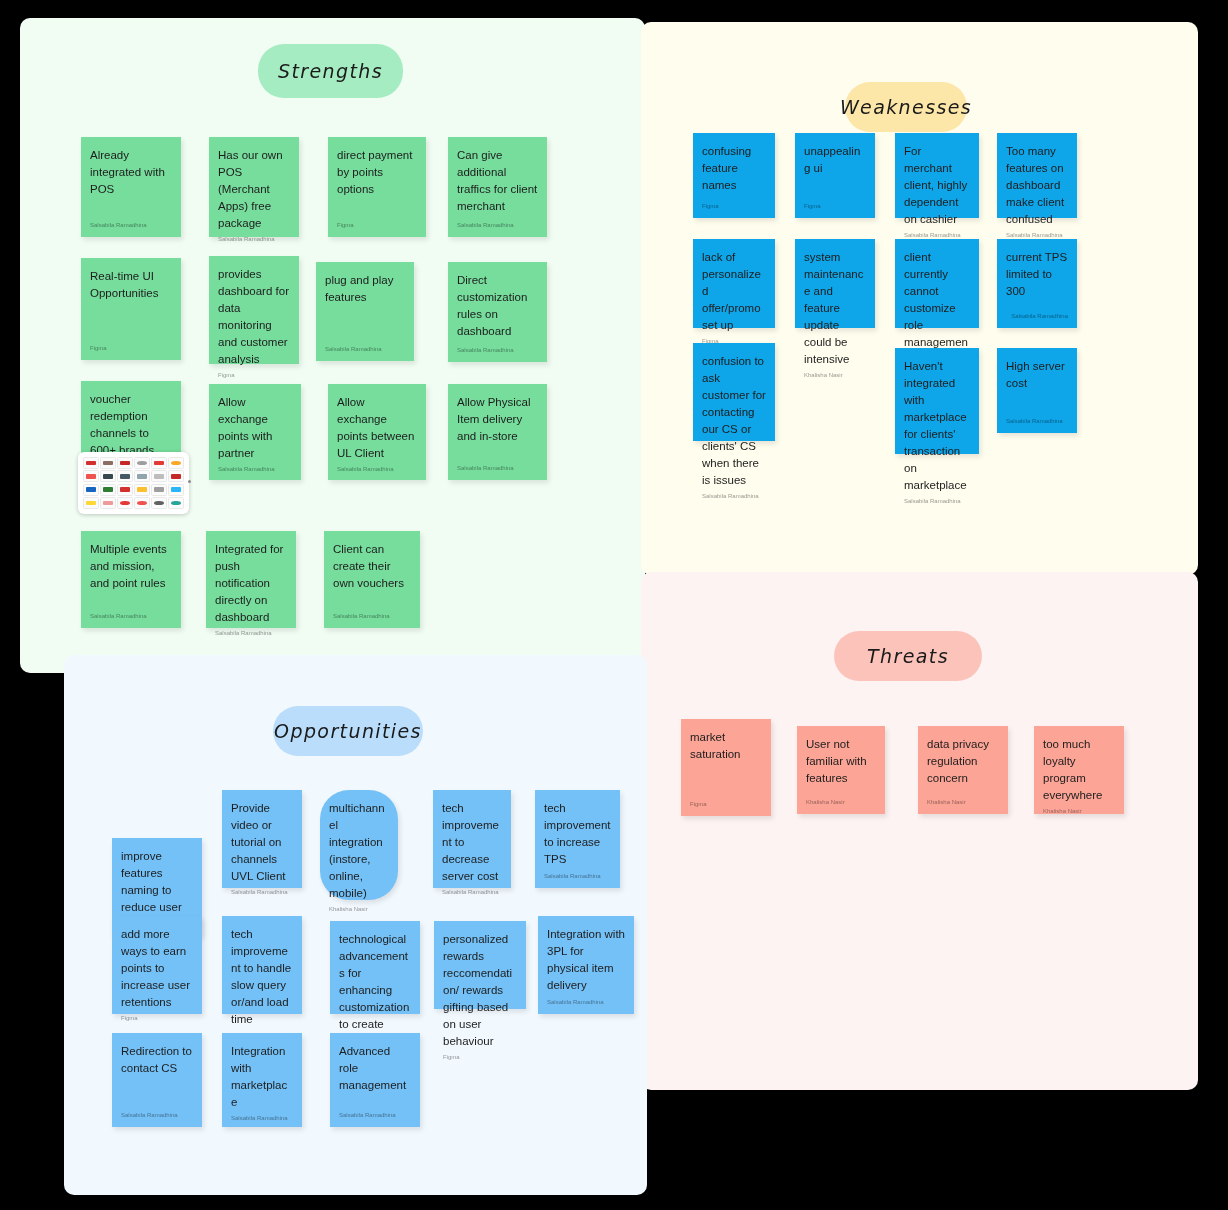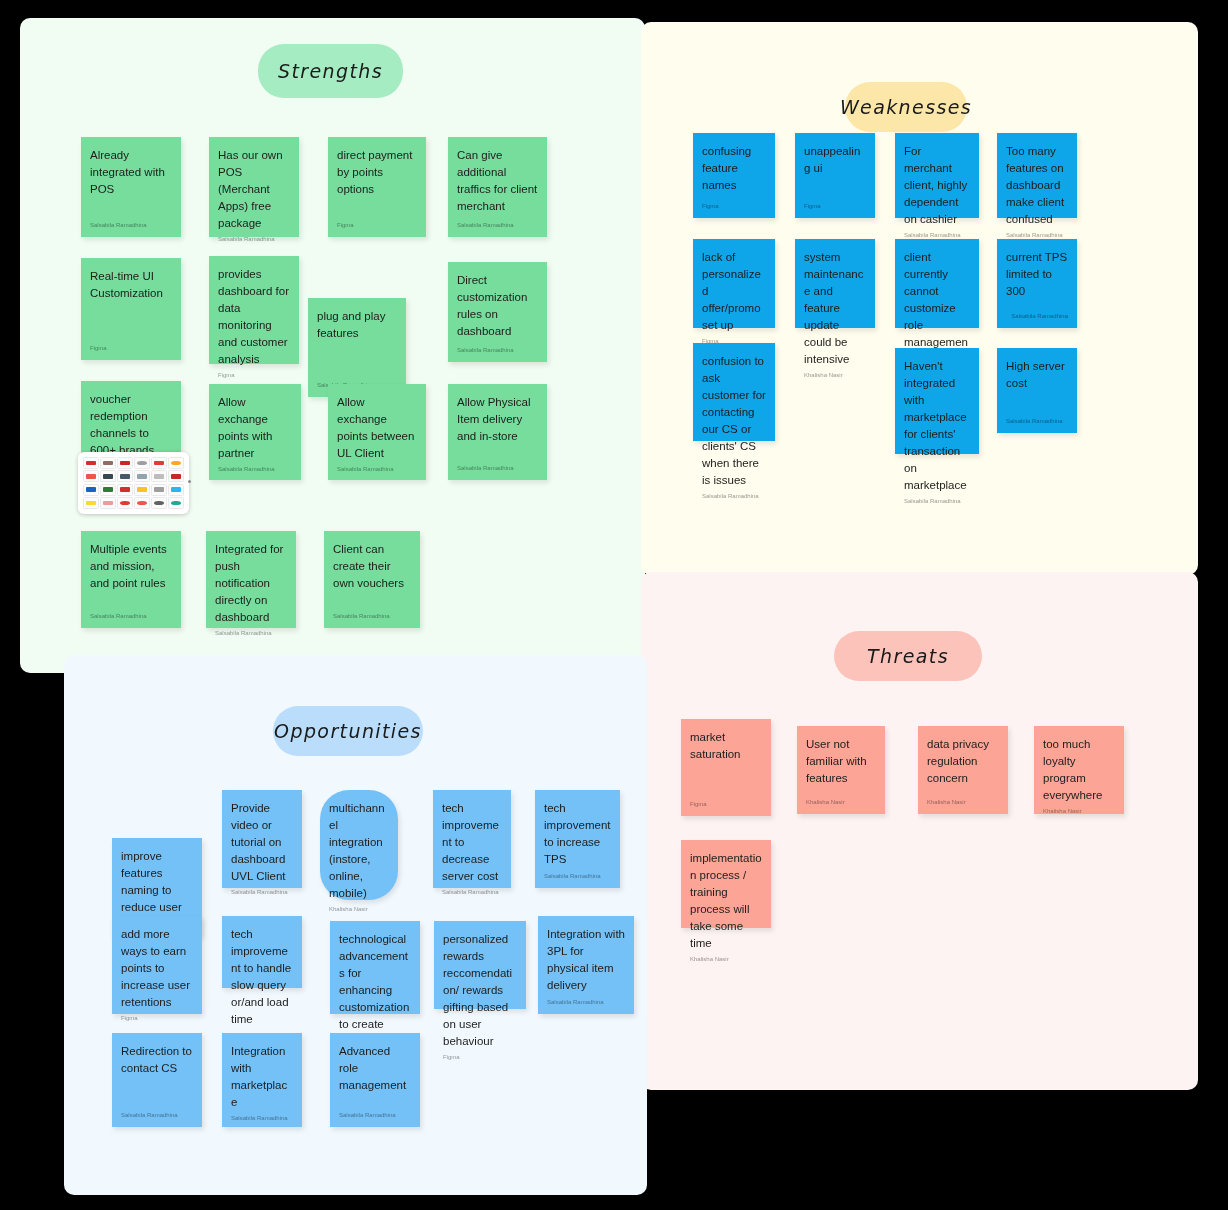--- a/index.html
+++ b/index.html
@@ -143,28 +143,28 @@
   <div class="note green" style="left:328px;top:137px;width:98px;height:100px;">
     <div class="note-text">direct payment by points options</div>
     <div class="note-author">Figma</div>
   </div>
   <div class="note green" style="left:448px;top:137px;width:99px;height:100px;">
     <div class="note-text">Can give additional traffics for client merchant</div>
     <div class="note-author">Salsabila Ramadhina</div>
   </div>
 
   <div class="note green" style="left:81px;top:258px;width:100px;height:102px;">
-    <div class="note-text">Real-time UI Customization</div>
+    <div class="note-text">Real-time UI Opportunities</div>
     <div class="note-author">Figma</div>
   </div>
   <div class="note green" style="left:209px;top:256px;width:90px;height:108px;">
     <div class="note-text">provides dashboard for data monitoring and customer analysis</div>
     <div class="note-author">Figma</div>
   </div>
-  <div class="note green" style="left:308px;top:262px;width:98px;height:99px;margin-top:36px;">
+  <div class="note green" style="left:316px;top:262px;width:98px;height:99px;">
     <div class="note-text">plug and play features</div>
     <div class="note-author">Salsabila Ramadhina</div>
   </div>
   <div class="note green" style="left:448px;top:262px;width:99px;height:100px;">
     <div class="note-text">Direct customization rules on dashboard</div>
     <div class="note-author">Salsabila Ramadhina</div>
   </div>
 
   <div class="note green" style="left:81px;top:381px;width:100px;height:81px;">
     <div class="note-text">voucher redemption channels to 600+ brands</div>
@@ -334,54 +334,50 @@
     <div class="note-author">Khalisha Nasir</div>
   </div>
   <div class="note red" style="left:918px;top:726px;width:90px;height:88px;">
     <div class="note-text">data privacy regulation concern</div>
     <div class="note-author">Khalisha Nasir</div>
   </div>
   <div class="note red" style="left:1034px;top:726px;width:90px;height:88px;">
     <div class="note-text">too much loyalty program everywhere</div>
     <div class="note-author">Khalisha Nasir</div>
   </div>
-  <div class="note red" style="left:681px;top:840px;width:90px;height:88px;">
-    <div class="note-text">implementation process / training process will take some time</div>
-    <div class="note-author">Khalisha Nasir</div>
-  </div>
 
   <div class="panel" id="panel-opportunities"></div>
   <div class="panel-title" id="title-opportunities">Opportunities</div>
 
   <div class="note blue" style="left:112px;top:790px;width:90px;height:98px;margin-top:48px;">
     <div class="note-text">improve features naming to reduce user confusion on the loyalty features</div>
     <div class="note-author">Figma</div>
   </div>
   <div class="note blue" style="left:222px;top:790px;width:80px;height:98px;">
-    <div class="note-text">Provide video or tutorial on dashboard UVL Client</div>
+    <div class="note-text">Provide video or tutorial on channels UVL Client</div>
     <div class="note-author">Salsabila Ramadhina</div>
   </div>
   <div class="note blue" style="left:320px;top:790px;width:78px;height:110px;border-radius:29px;">
     <div class="note-text">multichannel integration (instore, online, mobile)</div>
     <div class="note-author">Khalisha Nasir</div>
   </div>
   <div class="note blue" style="left:433px;top:790px;width:78px;height:98px;">
     <div class="note-text">tech improvement to decrease server cost</div>
     <div class="note-author">Salsabila Ramadhina</div>
   </div>
   <div class="note blue" style="left:535px;top:790px;width:85px;height:98px;">
     <div class="note-text">tech improvement to increase TPS</div>
     <div class="note-author">Salsabila Ramadhina</div>
   </div>
 
   <div class="note blue" style="left:112px;top:916px;width:90px;height:98px;">
     <div class="note-text">add more ways to earn points to increase user retentions</div>
     <div class="note-author">Figma</div>
   </div>
-  <div class="note blue" style="left:222px;top:916px;width:80px;height:72px;justify-content:space-between;">
+  <div class="note blue" style="left:222px;top:916px;width:80px;height:98px;justify-content:space-between;">
     <div class="note-text">tech improvement to handle slow query or/and load time</div>
     <div class="note-author">Salsabila Ramadhina</div>
   </div>
   <div class="note blue" style="left:330px;top:921px;width:90px;height:93px;">
     <div class="note-text">technological advancements for enhancing customization to create targeted loyalty strategies</div>
     <div class="note-author">Khalisha Nasir</div>
   </div>
   <div class="note blue" style="left:434px;top:921px;width:92px;height:88px;">
     <div class="note-text">personalized rewards reccomendation/ rewards gifting based on user behaviour</div>
     <div class="note-author">Figma</div>

